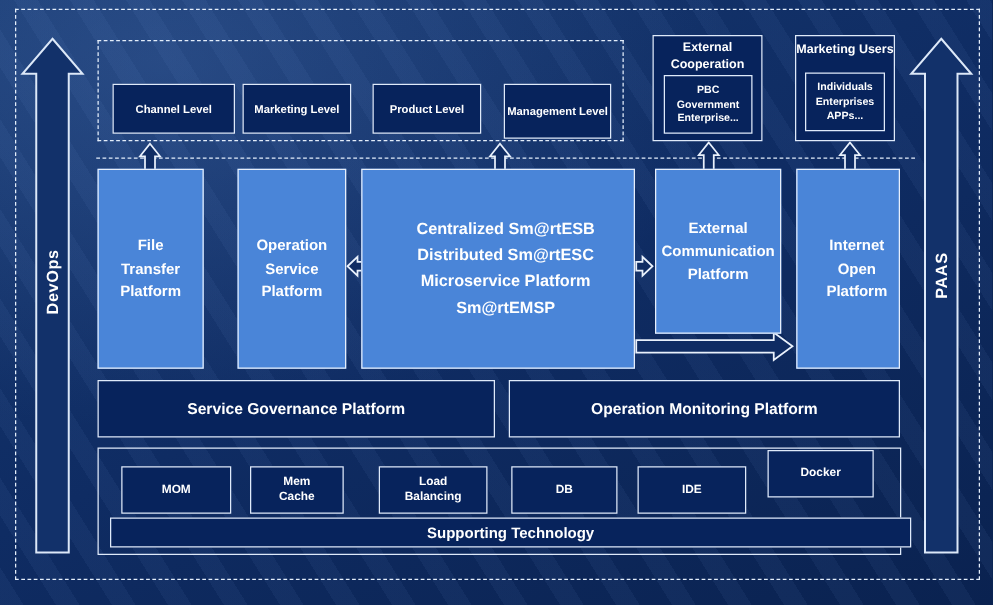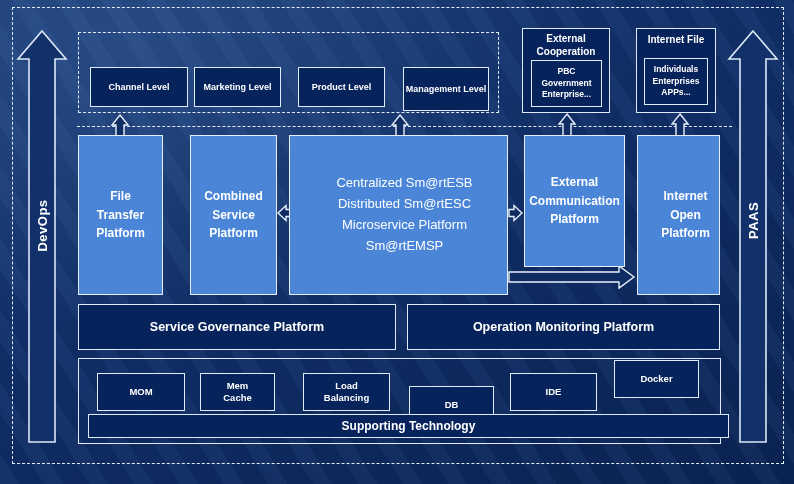--- a/index.html
+++ b/index.html
@@ -20,21 +20,21 @@
   }
   .box-light{
     background:#4a85d8;border:1.7px solid #e6eefb;
     display:flex;align-items:center;justify-content:center;text-align:center;
   }
   .preline{white-space:pre-line;}
   .lvl-label{font-size:9px;font-weight:bold;}
   .grp-title{font-size:10px;font-weight:bold;line-height:1.25;}
   .grp-inner{font-size:8.5px;font-weight:bold;line-height:1.35;}
   .plat-label{font-size:12px;font-weight:600;line-height:1.55;}
-  .esb-label{font-size:13px;font-weight:400;line-height:1.6;padding-left:12px;}
+  .esb-label{font-size:13px;font-weight:700;line-height:1.6;padding-left:12px;}
   .gov-label{font-size:12.5px;font-weight:bold;}
   .tech-label{font-size:9.5px;font-weight:600;line-height:1.3;}
   .bar-label{font-size:12px;font-weight:bold;}
   .rail-label{
     position:absolute;width:160px;text-align:center;font-size:13px;font-weight:bold;
     transform:rotate(-90deg);letter-spacing:0.5px;
   }
   svg#arrow-layer{position:absolute;left:0;top:0;pointer-events:none;}
   .arrow-shape{fill:#0f2c63;stroke:#e9f1fc;stroke-width:1.4;}
   .big-arrow{fill:#12316a;stroke:#dce8f8;stroke-width:1.6;}
@@ -78,35 +78,35 @@
   <div class="abs box-dark" style="left:522px;top:28px;width:88px;height:85px;flex-direction:column;justify-content:flex-start;padding-top:4px;">
     <span class="grp-title preline">External
 Cooperation</span>
   </div>
   <div class="abs box-dark" style="left:531px;top:60px;width:71px;height:47px;">
     <span class="grp-inner preline">PBC Government
 Enterprise...</span>
   </div>
 
   <div class="abs box-dark" style="left:636px;top:28px;width:80px;height:85px;flex-direction:column;justify-content:flex-start;padding-top:5px;">
-    <span class="grp-title">Internet File</span>
+    <span class="grp-title">Marketing Users</span>
   </div>
   <div class="abs box-dark" style="left:644px;top:58px;width:64px;height:47px;">
     <span class="grp-inner preline">Individuals
 Enterprises
 APPs...</span>
   </div>
 
   <div class="abs box-light" style="left:78px;top:135px;width:85px;height:160px;">
     <span class="plat-label preline">File
 Transfer
 Platform</span>
   </div>
   <div class="abs box-light" style="left:190px;top:135px;width:87px;height:160px;">
-    <span class="plat-label preline">Combined
+    <span class="plat-label preline">Operation
 Service
 Platform</span>
   </div>
   <div class="abs box-light" style="left:289px;top:135px;width:219px;height:160px;">
     <span class="esb-label preline">Centralized Sm@rtESB
 Distributed Sm@rtESC
 Microservice Platform Sm@rtEMSP</span>
   </div>
   <div class="abs box-light" style="left:524px;top:135px;width:101px;height:132px;">
     <span class="plat-label preline">External
@@ -132,21 +132,21 @@
     <span class="tech-label preline">MOM</span>
   </div>
   <div class="abs box-dark" style="left:200px;top:373px;width:75px;height:38px;">
     <span class="tech-label preline">Mem
 Cache</span>
   </div>
   <div class="abs box-dark" style="left:303px;top:373px;width:87px;height:38px;">
     <span class="tech-label preline">Load
 Balancing</span>
   </div>
-  <div class="abs box-dark" style="left:409px;top:386px;width:85px;height:38px;">
+  <div class="abs box-dark" style="left:409px;top:373px;width:85px;height:38px;">
     <span class="tech-label preline">DB</span>
   </div>
   <div class="abs box-dark" style="left:510px;top:373px;width:87px;height:38px;">
     <span class="tech-label preline">IDE</span>
   </div>
   <div class="abs box-dark" style="left:614px;top:360px;width:85px;height:38px;">
     <span class="tech-label preline">Docker</span>
   </div>
 
   <div class="abs box-dark" style="left:88px;top:414px;width:641px;height:24px;">

